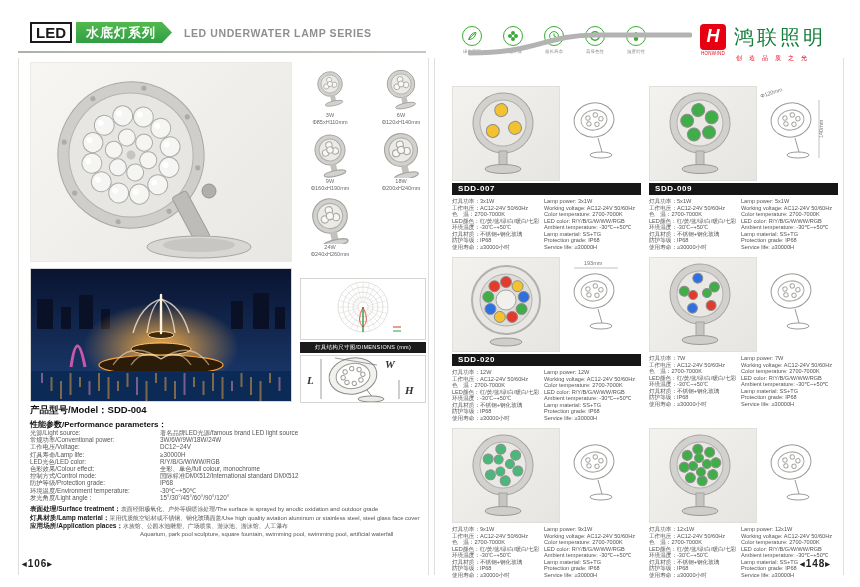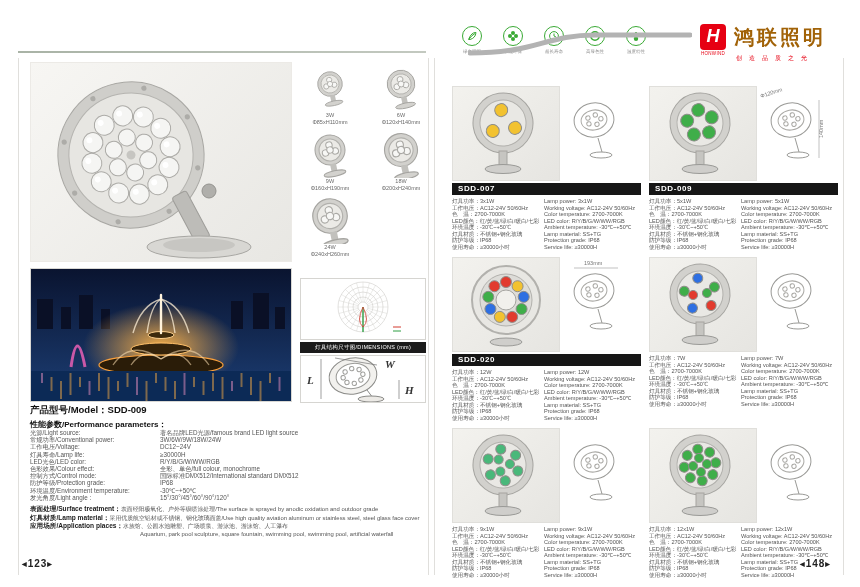--- a/index.html
+++ b/index.html
@@ -14,21 +14,21 @@
   #hdr-underline{position:absolute;left:18px;top:51px;width:408px;height:2px;background:linear-gradient(90deg,#a9b3a6,#c3c9c0)}
   #eco-icons{position:absolute;left:458px;top:26px;display:flex;gap:13px}
   .eco{display:flex;flex-direction:column;align-items:center;width:28px}
   .eco .ring{width:20px;height:20px;border:1.5px solid #3aaa35;border-radius:50%;display:flex;align-items:center;justify-content:center;background:#fff}
   .eco .lbl{font-size:5px;color:#8a8a8a;margin-top:2px;white-space:nowrap;transform:scale(.9)}
   #swoosh{position:absolute;left:468px;top:28px}
   #logo{position:absolute;left:700px;top:24px;display:flex;align-items:flex-start}
   .logo-mark{width:26px;height:26px;background:#e60012;border-radius:4px;color:#fff;font-weight:bold;font-style:italic;font-size:18px;text-align:center;line-height:25px}
   .logo-sub{font-size:4.5px;color:#e60012;text-align:center;margin-top:1px;letter-spacing:.3px}
   .logo-right{margin-left:8px}
-  .logo-brand{color:#a16207;font-size:20px;font-weight:bold;letter-spacing:3px;font-family:"Liberation Serif",serif}
+  .logo-brand{color:#15803d;font-size:20px;font-weight:normal;letter-spacing:3px;font-family:"Liberation Serif",serif}
   .logo-tag{color:#e60012;font-size:6px;letter-spacing:7px;margin-top:3px;padding-left:2px}
   
   #photo-main{position:absolute;left:30px;top:62px;width:262px;height:200px;background:linear-gradient(135deg,#f7f6f3,#e8e7e3);border:1px solid #eceae6}
   #variants{position:absolute;left:298px;top:64px;width:136px;display:grid;grid-template-columns:64px 64px;column-gap:7px;row-gap:5px}
   .variant{display:flex;flex-direction:column;align-items:center}
   .variant .vlbl{font-size:5.5px;color:#6a6a6a;text-align:center;line-height:6.5px}
   #photo-fountain{position:absolute;left:30px;top:268px;width:262px;height:134px;border:1px solid #d9d8d4;overflow:hidden}
   #polar-box{position:absolute;left:300px;top:278px;width:126px;height:62px;border:1px solid #d6d5d1;background:#fff}
   #dim-bar{position:absolute;left:300px;top:342px;width:126px;height:11px;background:#1b1b1b;color:#fff;font-size:5.5px;line-height:11px;text-align:center;letter-spacing:.3px}
   #dim-draw{position:absolute;left:300px;top:355px;width:126px;height:48px;border:1px solid #d6d5d1;background:#fff}
@@ -59,20 +59,25 @@
 </head>
 <body>
 
 <div id="stage">
 
   <div class="vline" style="left:18px"></div>
   <div class="vline" style="left:428px"></div>
   <div class="vline" style="left:434px"></div>
   <div class="vline" style="left:843px"></div>
 
+  <div id="hdr-left">
+    <span class="led-box">LED</span>
+    <span class="series-banner">水底灯系列</span>
+    <span class="series-en">LED UNDERWATER LAMP SERIES</span>
+  </div>
   <div id="hdr-underline"></div>
   <div id="eco-icons">
       <div class="eco">
         <div class="ring">
           <svg width="12" height="12" viewBox="0 0 12 12">
             <path d="M2.5 9.5 Q5.5 2 10 2.5 Q9.5 8 4 9.5 Z M3 9 Q6 5 9 3.5" fill="none" stroke="#3aaa35" stroke-width="1"></path>
           </svg>
         </div>
         <div class="lbl">绿色照明</div>
       </div>
@@ -382,21 +387,21 @@
         </g>
         <line x1="66" y1="34" x2="72" y2="42" stroke="#8a8a87"></line>
         <ellipse cx="70" cy="43" rx="13" ry="3" fill="#eceae6" stroke="#8a8a87"></ellipse>
         <line x1="20" y1="3" x2="20" y2="43" stroke="#777" stroke-width="0.7"></line>
         <line x1="34" y1="2" x2="76" y2="9" stroke="#777" stroke-width="0.7"></line>
         <line x1="98" y1="24" x2="98" y2="43" stroke="#777" stroke-width="0.7"></line>
         <text x="6" y="28" font-size="11" font-weight="bold" font-style="italic" font-family="&quot;Liberation Serif&quot;,serif" fill="#333">L</text>
         <text x="84" y="12" font-size="11" font-weight="bold" font-style="italic" font-family="&quot;Liberation Serif&quot;,serif" fill="#333">W</text>
         <text x="104" y="38" font-size="11" font-weight="bold" font-style="italic" font-family="&quot;Liberation Serif&quot;,serif" fill="#333">H</text>
       </svg></div>
-  <div id="model-line">产品型号/Model：SDD-009</div>
+  <div id="model-line">产品型号/Model：SDD-004</div>
   <div id="perf-line">性能参数/Performance parameters：</div>
   <div id="params">
       <div class="prow">
         <span class="pl">光源/Light source:</span>
         <span class="pv">著名品牌LED光源/famous brand LED light source</span>
       </div>
       <div class="prow">
         <span class="pl">常规功率/Conventional power:</span>
         <span class="pv">3W/6W/9W/18W/24W</span>
       </div>
@@ -433,21 +438,21 @@
         <span class="pv">15°/30°/45°/60°/90°/120°</span>
       </div>
     </div>
   <div id="notes">
       <div class="nrow"><b>表面处理/Surface treatment：</b><span>表面经阳极氧化、户外等级喷涂处理/The surface is sprayed by anodic oxidation and outdoor grade</span></div>
       <div class="nrow"><b>灯具材质/Lamp material：</b><span>采用优质航空铝材或不锈钢、钢化玻璃面盖/Use high quality aviation aluminum or stainless steel, steel glass face cover</span></div>
       <div class="nrow"><b>应用场所/Application places：</b><span>水族馆、公园水池雕塑、广场喷泉、游泳池、游泳馆、人工瀑布</span></div>
       <div class="nrow indent"><span>Aquarium, park pool sculpture, square fountain, swimming pool, swimming pool, artificial waterfall</span></div>
     </div>
   <div class="page-marker" style="left:22px;top:558px">
-    <span class="arr">◀</span><span>123</span><span class="arr">▶</span>
+    <span class="arr">◀</span><span>106</span><span class="arr">▶</span>
   </div>
 
   <div id="products">
       <div class="product">
         <div class="p-photo">
           <div class="photo-box"><svg width="106" height="93" viewBox="0 0 106 93">
               <g transform="rotate(-8 50 36)">
                 <circle cx="50" cy="36" r="30" fill="#d2d1cd" stroke="#a5a4a0"></circle>
                 <circle cx="50" cy="36" r="23" fill="#e9e8e4" stroke="#b2b1ad"></circle>
                 <circle cx="50" cy="23" r="6.5" fill="#f2c230" stroke="#8f8e8a"></circle>

